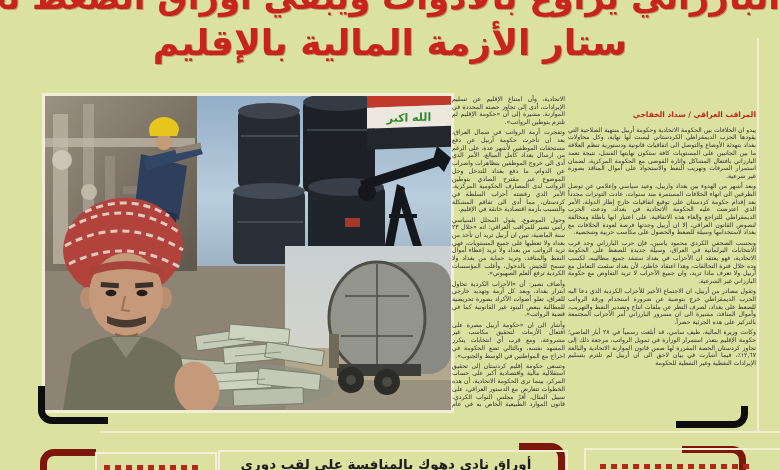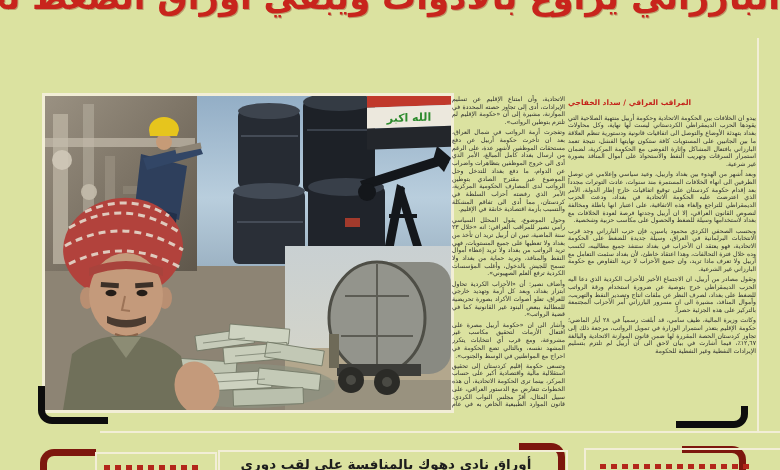--- a/index.html
+++ b/index.html
@@ -13,22 +13,22 @@
   
   .collage{position:absolute;left:42px;top:93px;width:406px;height:314px;
            border:3px solid #f2eed6;box-sizing:content-box;background:#8d8474;}
   .collage svg{display:block;}
   
   .col{position:absolute;top:95px;color:#2f2f2f;font-size:6.2px;line-height:7.7px;
        text-align:justify;overflow:hidden;direction:rtl;}
   .col p{margin:0 0 2.5px 0;text-align:justify;}
   .col-right{right:24px;width:188px;height:315px;}
   .col-mid{left:452px;width:113px;height:313px;top:95px;}
-  .byline{color:#c4241b;font-weight:bold;font-size:7.5px;text-align:left;
-          margin:4px 0 7px 0;letter-spacing:.2px;}
+  .byline{color:#c4241b;font-weight:bold;font-size:7.5px;text-align:right;
+          margin:16px 0 7px 0;letter-spacing:.2px;}
   
   .vline{position:absolute;left:757px;top:38px;width:2px;height:394px;background:#f2eed6;}
   .hline{position:absolute;left:100px;top:431px;width:680px;height:2px;background:#f2eed6;}
   
   .br{position:absolute;box-sizing:border-box;}
   .br-black-collage{left:38px;top:386px;width:70px;height:38px;
       border-left:7px solid #0d0d0d;border-bottom:7px solid #0d0d0d;border-bottom-left-radius:14px;}
   .br-black-col{left:676px;top:406px;width:72px;height:22px;
       border-right:7px solid #0d0d0d;border-bottom:7px solid #0d0d0d;border-bottom-right-radius:14px;}
   .br-m-left{left:40px;top:449px;width:56px;height:30px;
@@ -49,20 +49,21 @@
   .sliver-left{left:104px;top:465px;width:96px;}
   .sliver-right{left:600px;top:464px;width:150px;}
 </style>
 </head>
 <body>
 
 <div class="page">
 
   <div class="headline">
     <div class="l1">البارزاني يراوغ بالأدوات ويبقي أوراق الضغط تحت</div>
+    <div class="l2">ستار الأزمة المالية بالإقليم</div>
   </div>
 
   <div class="collage">
     <svg width="406" height="314" viewBox="0 0 406 314">
       <defs>
         <linearGradient id="sky" x1="0" y1="0" x2="0" y2="1">
           <stop offset="0" stop-color="#93aec6"></stop>
             <stop offset=".6" stop-color="#b9cedd"></stop>
             <stop offset="1" stop-color="#9db3c4"></stop>
         </linearGradient>

